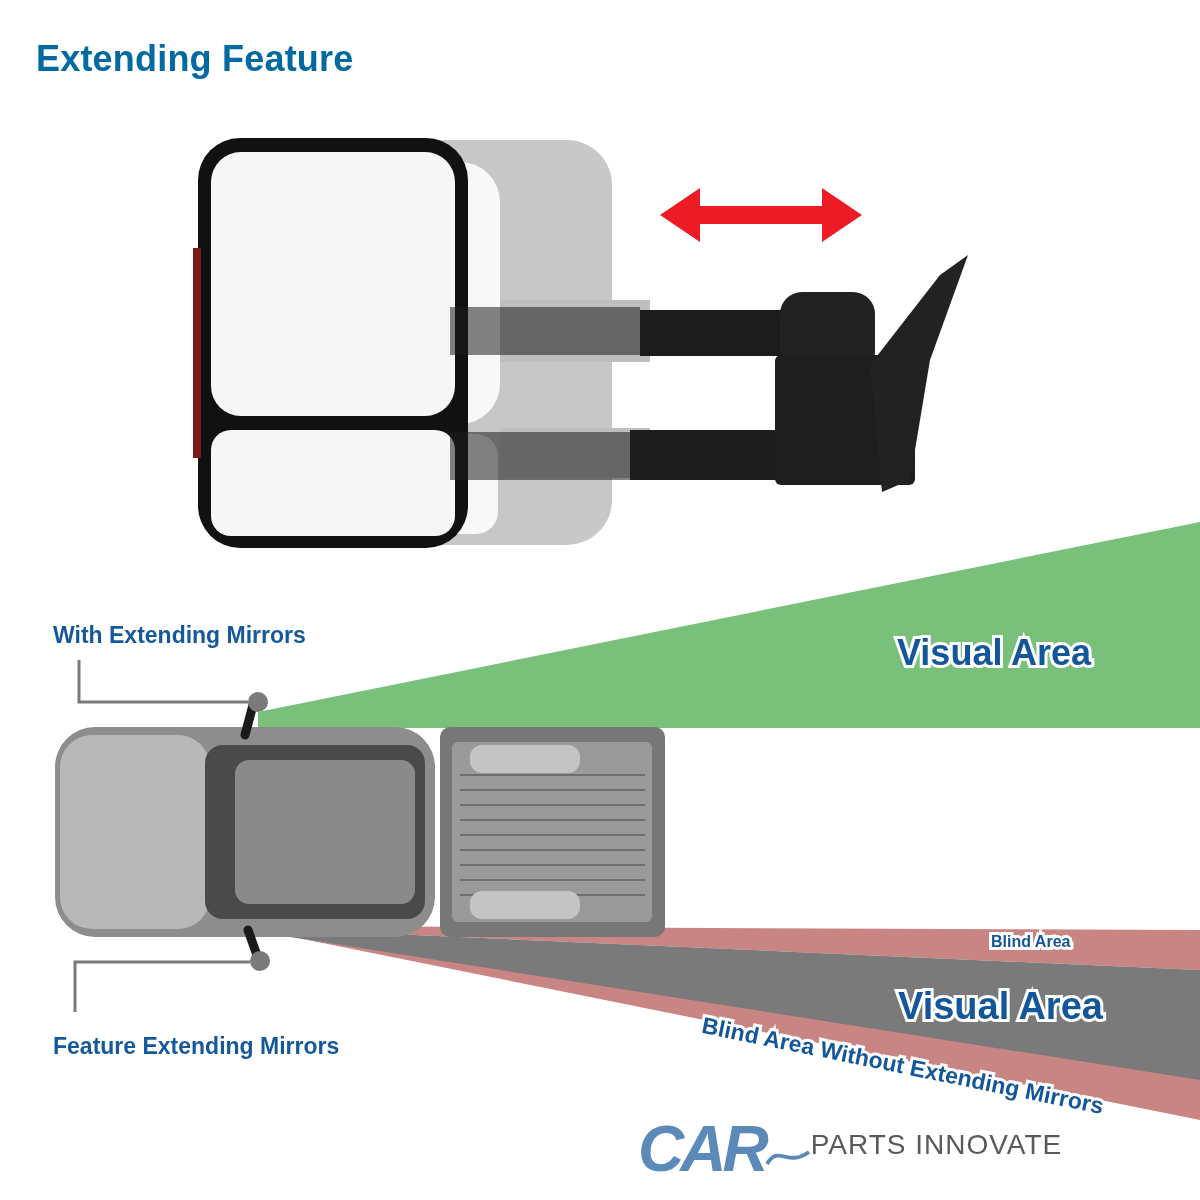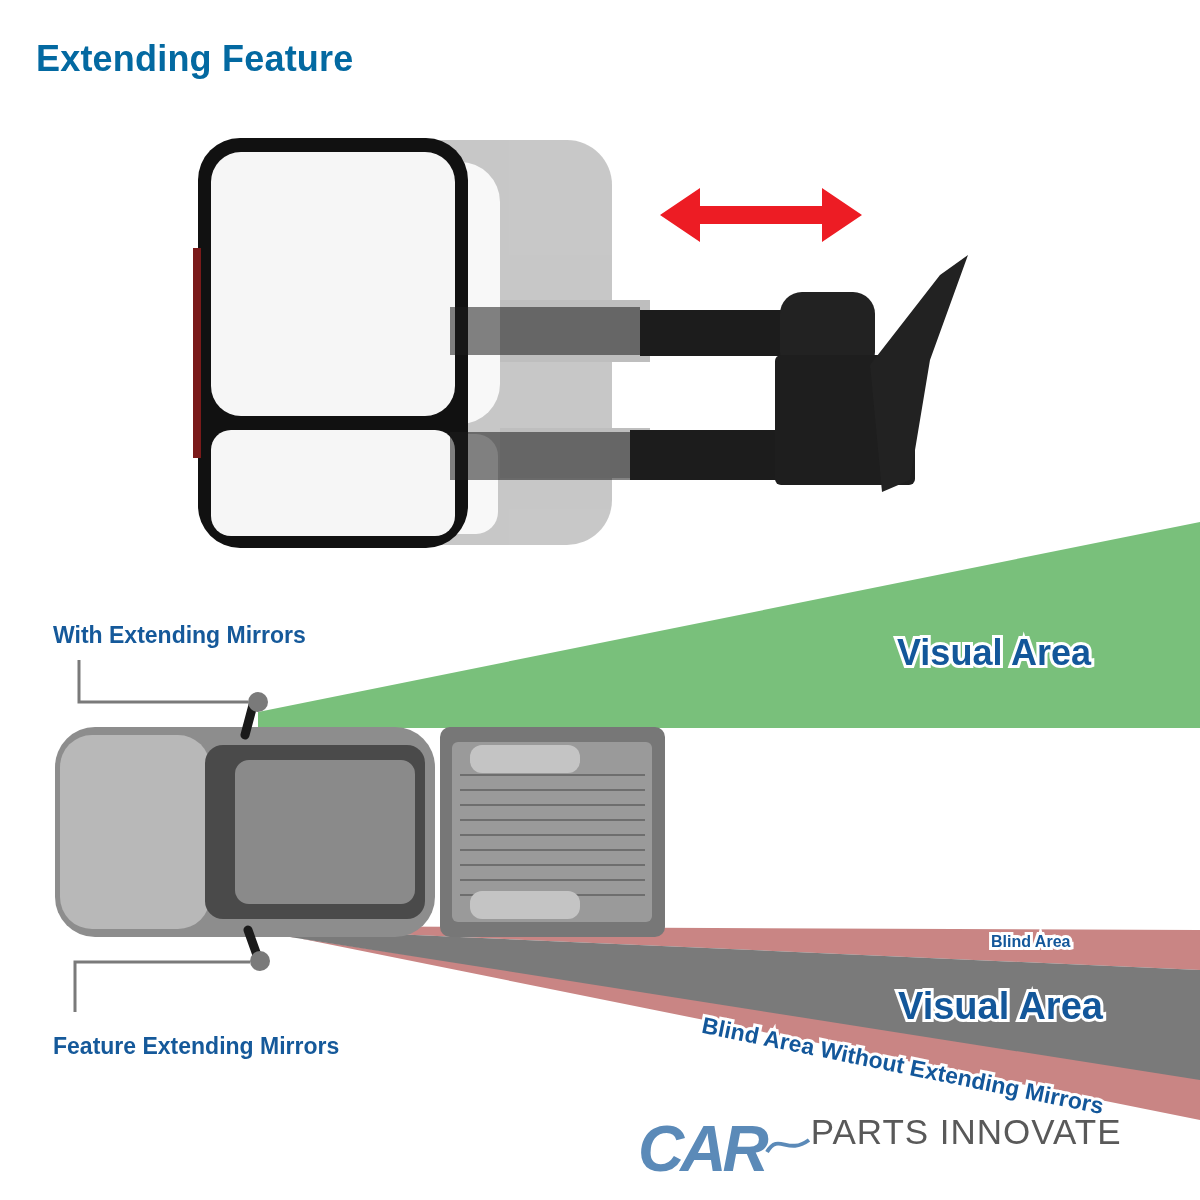--- a/index.html
+++ b/index.html
@@ -3,21 +3,21 @@
 <meta charset="utf-8">
 <style>
   html, body { margin:0; padding:0; background:#ffffff; }
   body { width:1200px; height:1200px; position:relative; overflow:hidden; font-family:"Liberation Sans", sans-serif; }
   .abs { position:absolute; }
   .title { left:36px; top:38px; font-size:36px; font-weight:bold; color:#0369a1; letter-spacing:0.2px; }
   .callout { font-size:23px; font-weight:bold; color:#15599a;text-align:right; }
   .outlined { font-weight:bold; color:#13579a; paint-order:stroke fill; -webkit-text-stroke:6px #ffffff; }
   svg { position:absolute; left:0; top:0; }
   .logo-car { font-size:64px; font-weight:bold; color:#5b8ab8; font-style:italic; letter-spacing:-4px; }
-  .logo-parts { font-size:35px; color:#595959; letter-spacing:1px; }
+  .logo-parts { font-size:28px; color:#595959; letter-spacing:1px; }
 </style>
 </head>
 <body>
 
 <div class="abs title">Extending Feature</div>
 
 <svg width="1200" height="1200">
 
   <g opacity="0.55">
     <rect x="322" y="140" width="290" height="405" rx="45" fill="#9a9a9a"></rect>
@@ -92,19 +92,19 @@
 </svg>
 
 <div class="abs callout" style="left:53px; top:622px;">With Extending Mirrors</div>
 <div class="abs callout" style="left:53px; top:1033px;">Feature Extending Mirrors</div>
 
 <div class="abs outlined" style="left:897px; top:632px; font-size:36px;">Visual Area</div>
 <div class="abs outlined" style="left:952px; top:933px; font-size:16px;margin-left:39px;">Blind Area</div>
 <div class="abs outlined" style="left:898px; top:985px; font-size:38px;">Visual Area</div>
 <div class="abs outlined" style="left:705px; top:1012px; font-size:23px; transform-origin:0 0; transform:rotate(11.5deg);">Blind Area Without Extending Mirrors</div>
 
-<div class="abs" style="left:638px; top:1112px; display:flex; align-items:flex-start;">
+<div class="abs" style="left:638px; top:1112px; display:flex; align-items:center;">
   <span class="logo-car">CAR</span>
   <svg style="position:relative; width:46px; height:50px;">
     <path d="M2 40 C14 20, 22 44, 44 28" stroke="#5b8ab8" stroke-width="4" fill="none"></path>
   </svg>
   <span class="logo-parts" style="margin-bottom:8px;">PARTS INNOVATE</span>
 </div>
 
 </body></html>

